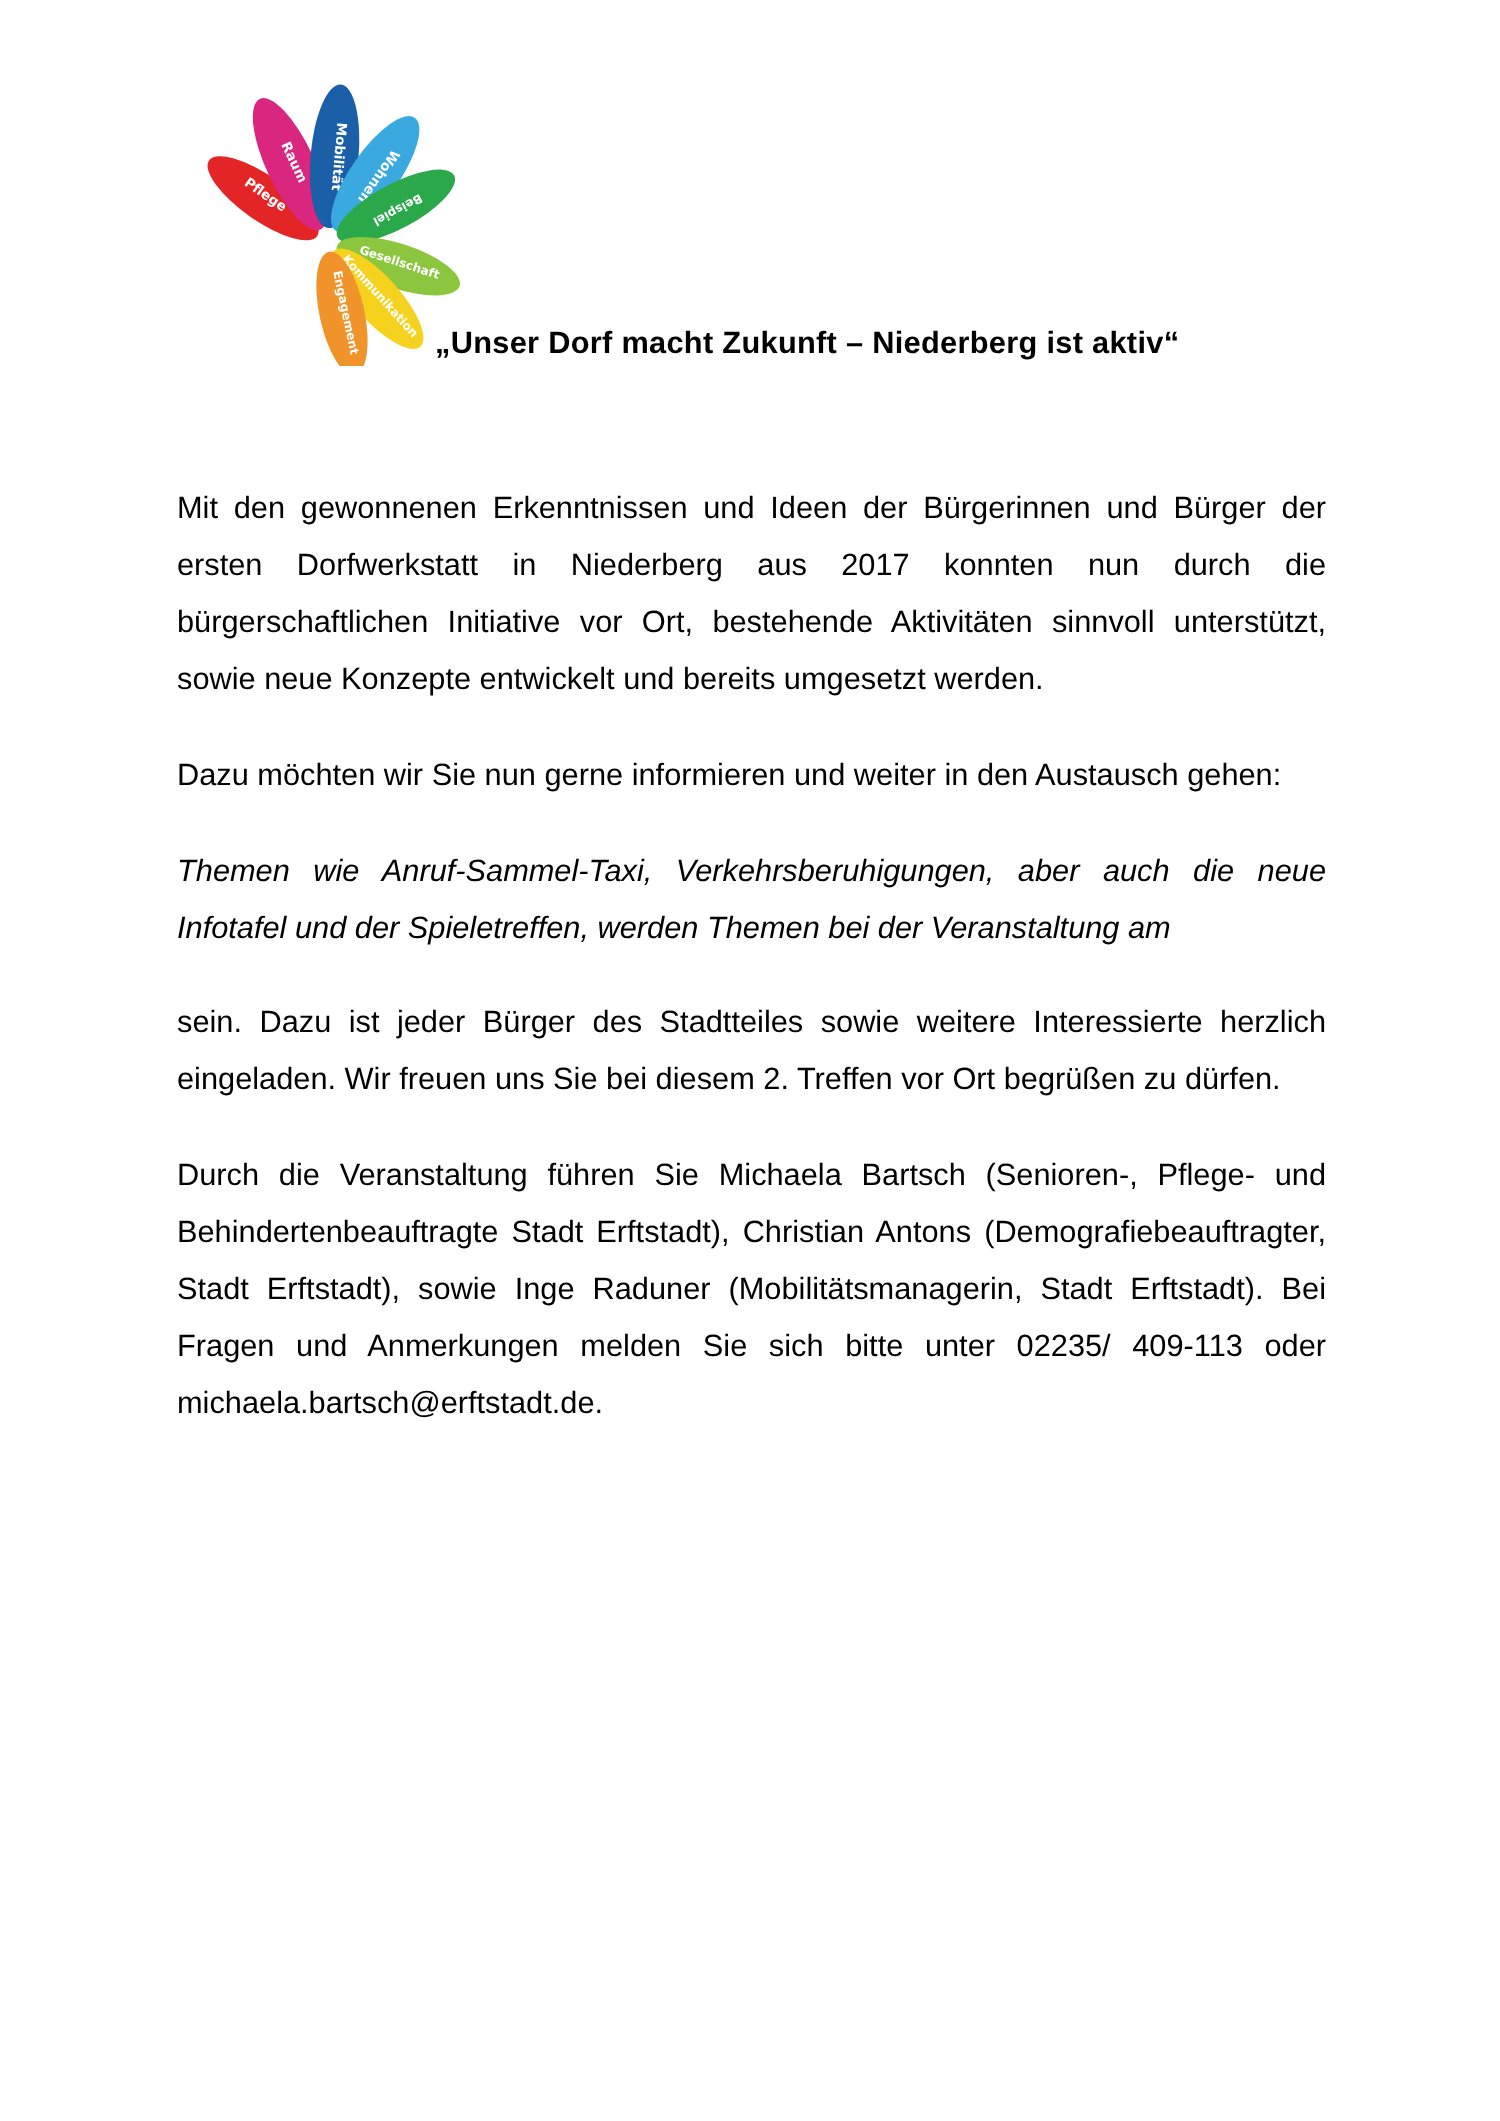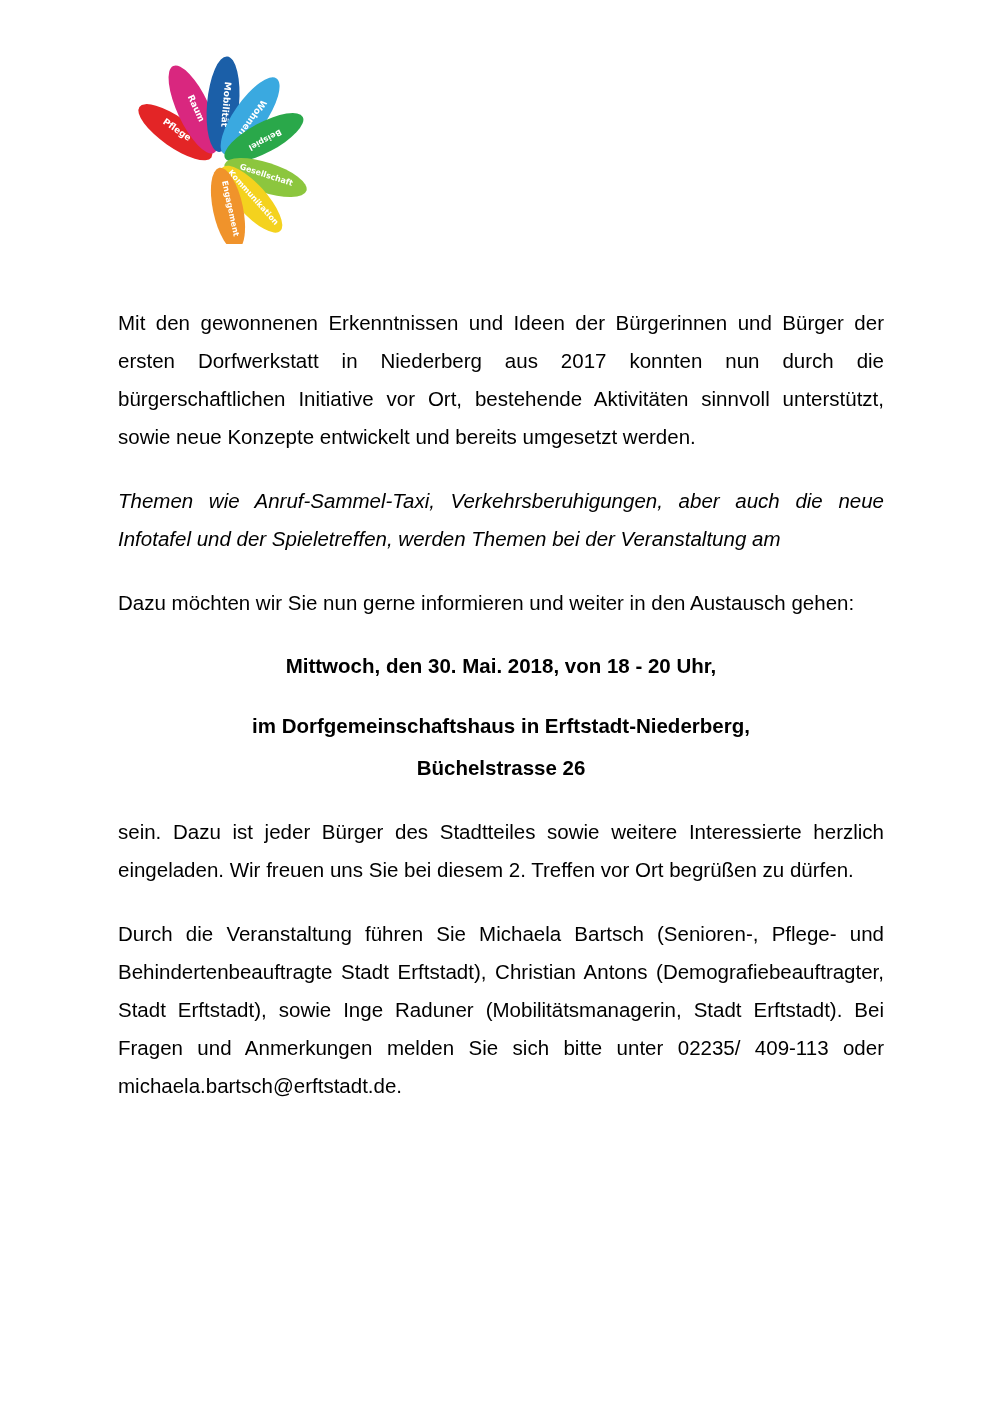--- a/index.html
+++ b/index.html
@@ -42,21 +42,21 @@
     font-size: 20.5px;
     font-weight: bold;
     letter-spacing: 0.2px;
     line-height: 1.3;
   }
 
   
   .content {
     position: absolute;
     left: 118px;
-    top: 304px;
+    top: 320px;
     width: 766px;
   }
   p.para {
     margin: 0 0 26px 0;
     font-size: 20.5px;
     line-height: 1.85;
     text-align: justify;
     text-justify: inter-word;
   }
   p.para:last-child { margin-bottom: 12px; }
@@ -115,33 +115,29 @@
           <text x="0" y="-50" fill="#ffffff" font-family="DejaVu Sans, sans-serif" font-size="8" font-weight="bold" text-anchor="middle" transform="rotate(-90 0 -50)">Kommunikation</text>
         </g>
         <g transform="rotate(168)">
           <ellipse cx="0" cy="-48" rx="15" ry="42" fill="#f0932b"></ellipse>
           <text x="0" y="-48" fill="#ffffff" font-family="DejaVu Sans, sans-serif" font-size="8" font-weight="bold" text-anchor="middle" transform="rotate(-90 0 -48)">Engagement</text>
         </g>
       </g>
     </svg>
   </div>
 
+  <div class="doc-title">„Unser Dorf macht Zukunft – Niederberg ist aktiv“</div>
 
   <div class="content">
 
     <p class="para">Mit den gewonnenen Erkenntnissen und Ideen der Bürgerinnen und Bürger der ersten Dorfwerkstatt in Niederberg aus 2017 konnten nun durch die bürgerschaftlichen Initiative vor Ort, bestehende Aktivitäten sinnvoll unterstützt, sowie  neue Konzepte entwickelt und bereits umgesetzt werden.</p>
 
+    <p class="para">Dazu möchten wir Sie nun gerne informieren und weiter in den Austausch gehen:</p>
+
     <p class="para italic">Themen wie Anruf-Sammel-Taxi, Verkehrsberuhigungen, aber auch die neue Infotafel und der Spieletreffen, werden Themen bei der Veranstaltung am</p>
 
-    <p class="para">Dazu möchten wir Sie nun gerne informieren und weiter in den Austausch gehen:</p>
-
-    <div class="center-block">
-      <div class="center-line">Mittwoch, den 30. Mai. 2018, von 18 - 20 Uhr,</div>
-      <div class="center-line tight">im Dorfgemeinschaftshaus in Erftstadt-Niederberg,</div>
-      <div class="center-line last">Büchelstrasse 26</div>
-    </div>
 
     <p class="para"><span class="inline-italic">sein.</span><span> Dazu ist jeder Bürger des Stadtteiles sowie weitere Interessierte herzlich eingeladen. Wir freuen uns Sie bei diesem 2. Treffen vor Ort begrüßen zu dürfen.</span></p>
 
     <p class="para">Durch die Veranstaltung führen Sie Michaela Bartsch (Senioren-, Pflege- und Behindertenbeauftragte Stadt Erftstadt), Christian Antons (Demografiebeauftragter, Stadt Erftstadt), sowie Inge Raduner (Mobilitätsmanagerin, Stadt Erftstadt). Bei Fragen und Anmerkungen melden Sie sich bitte unter 02235/ 409-113 oder michaela.bartsch@erftstadt.de.</p>
 
   </div>
 </div>
 
 </body></html>

